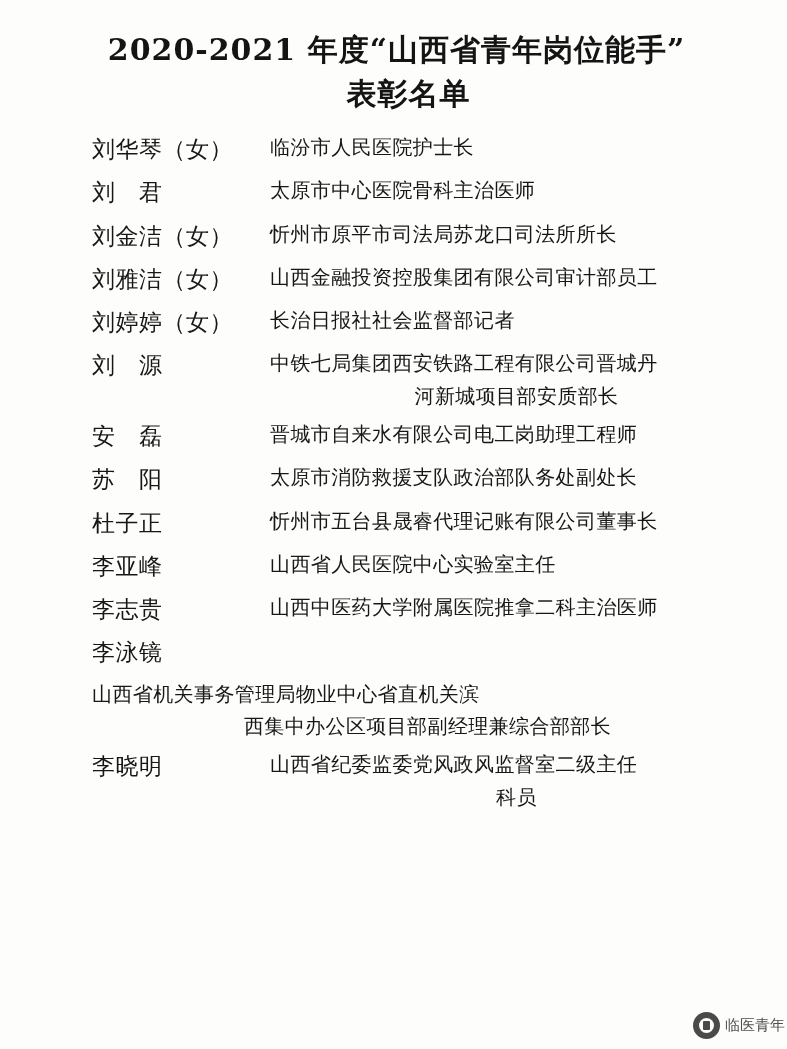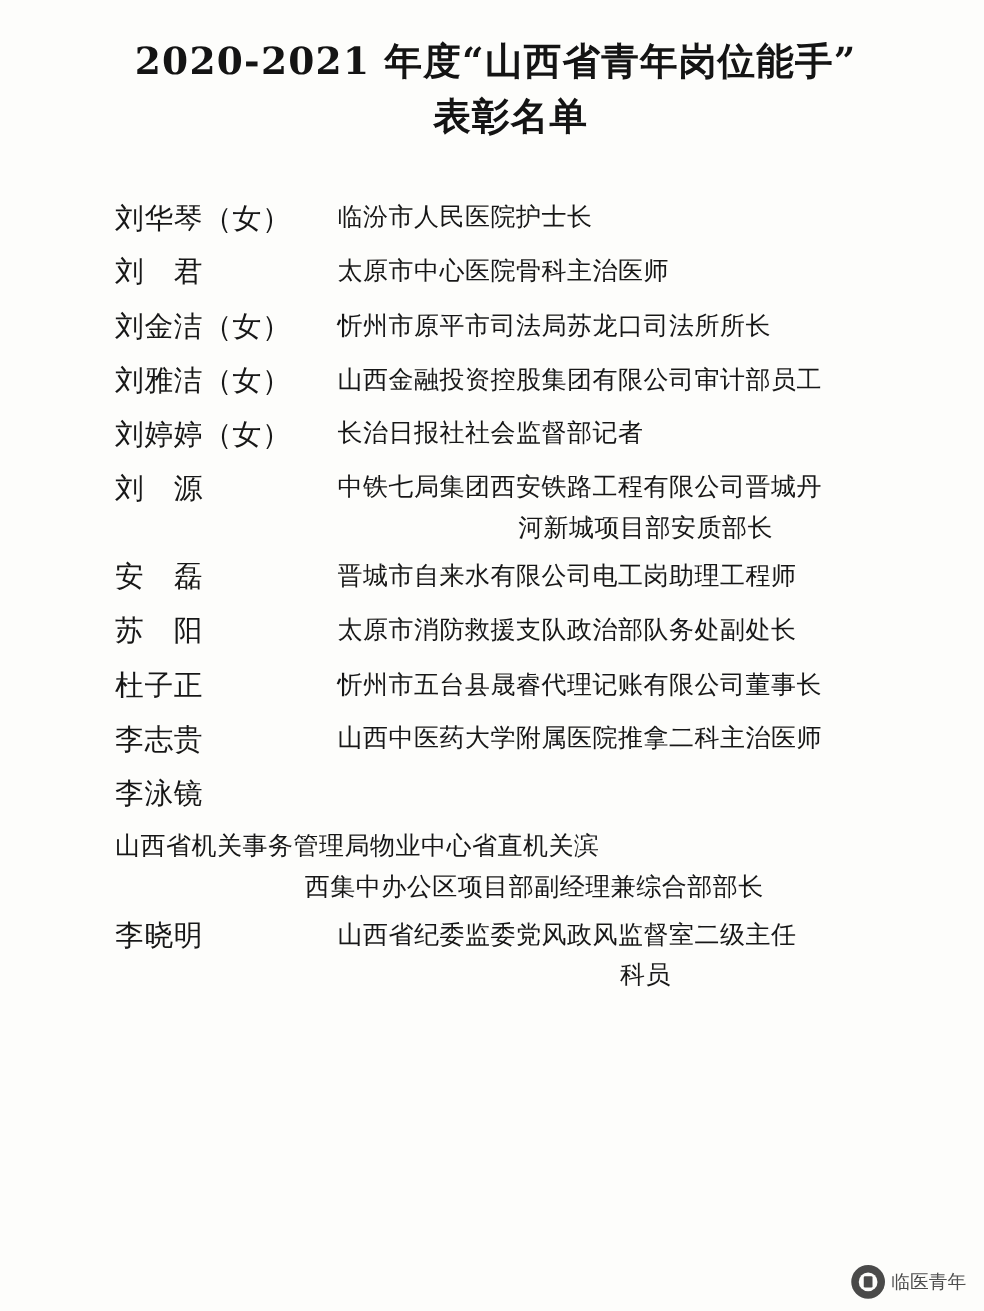--- a/index.html
+++ b/index.html
@@ -35,21 +35,21 @@
     color: #141414;
   }
   .title-line-1 {
     padding-left: 6px;
   }
   .title-line-2 {
     padding-left: 30px;
     margin-top: 0;
   }
   .roster {
-    margin-top: 42px;
+    margin-top: 16px;
     padding-left: 92px;
     padding-right: 24px;
   }
   .entry {
     display: flex;
     align-items: flex-start;
     margin-bottom: 6px;
   }
   .entry-name {
     flex: 0 0 178px;
@@ -65,21 +65,21 @@
     line-height: 1.62;
     letter-spacing: 0.4px;
     color: #171717;
   }
   .entry-desc .cont {
     display: block;
     text-align: center;
   }
   .watermark {
     position: absolute;
-    right: 14px;
+    right: 2px;
     bottom: 10px;
     display: flex;
     align-items: center;
     gap: 5px;
     opacity: 0.85;
   }
   .wm-logo {
     width: 27px;
     height: 27px;
     border-radius: 50%;
@@ -181,20 +181,26 @@
       </div>
     </div>
 
     <div class="entry">
       <div class="entry-name">杜子正</div>
       <div class="entry-desc">
         <span>忻州市五台县晟睿代理记账有限公司董事长</span>
       </div>
     </div>
 
+    <div class="entry">
+      <div class="entry-name">李亚峰</div>
+      <div class="entry-desc">
+        <span>山西省人民医院中心实验室主任</span>
+      </div>
+    </div>
 
     <div class="entry">
       <div class="entry-name">李志贵</div>
       <div class="entry-desc">
         <span>山西中医药大学附属医院推拿二科主治医师</span>
       </div>
     </div>
 
     <div class="entry">
       <div class="entry-name">李泳镜</div>

